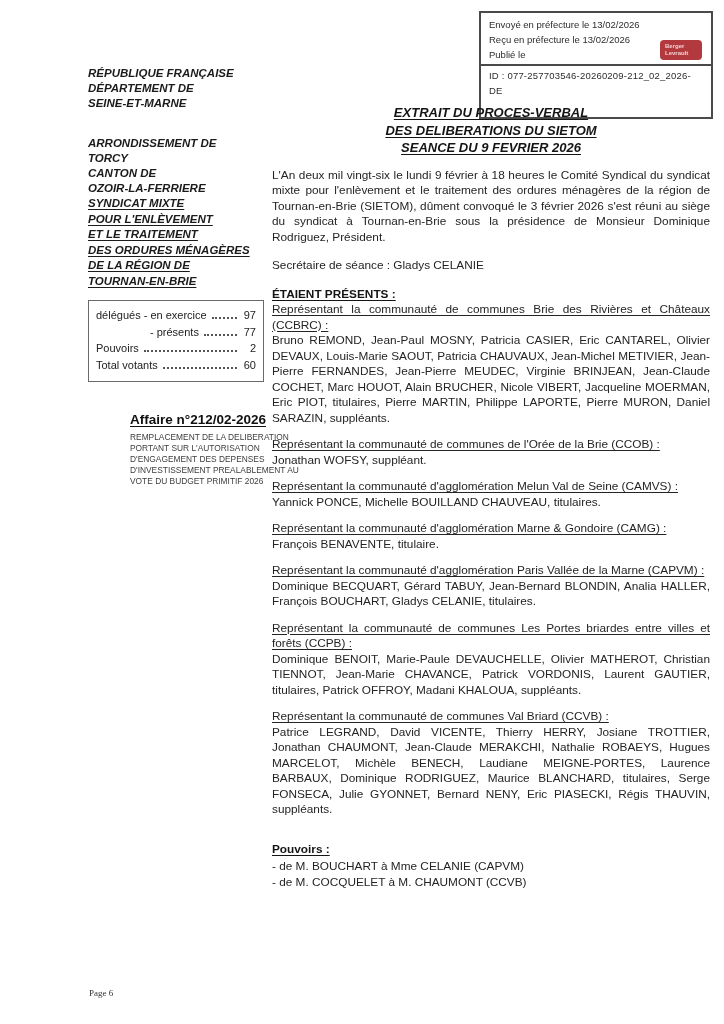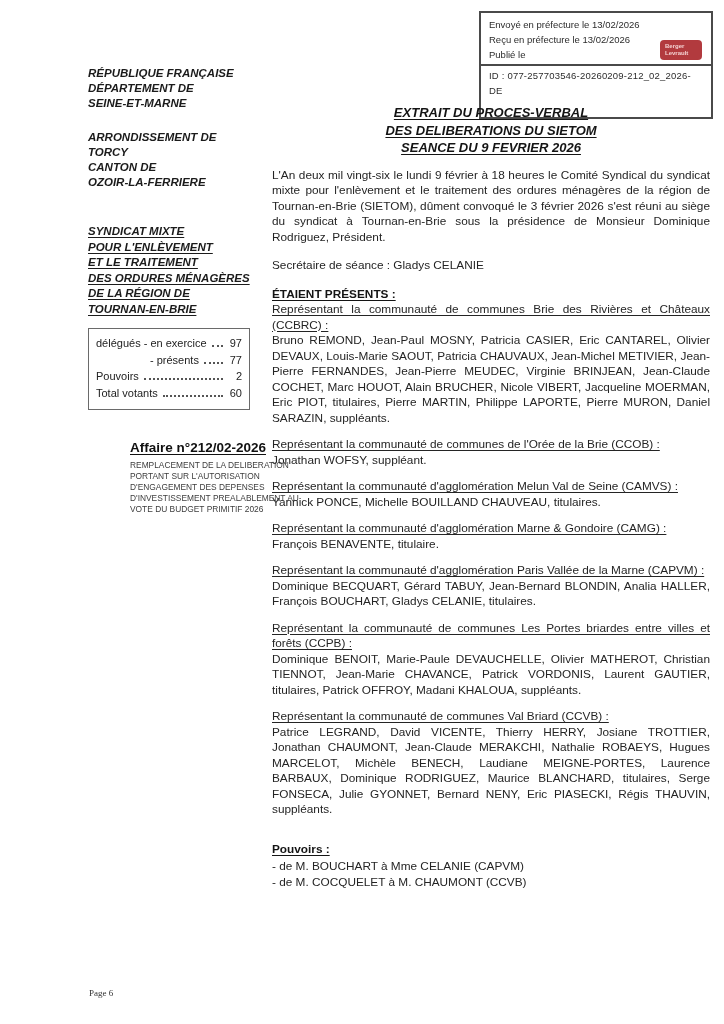--- a/index.html
+++ b/index.html
@@ -25,26 +25,26 @@
     color:rgba(255,235,235,.85); font-size:6px; line-height:7px; font-weight:bold;
     padding:3px 0 0 5px; box-sizing:border-box; overflow:hidden;
   }
 
   
   .left-col {
     position:absolute; left:88px; top:66px; width:186px;
     font-weight:bold; font-style:italic; font-size:11.5px; line-height:15px;
     color:#1b1b1b;
   }
-  .block-arr { margin-top:19px; }
-  .block-syn { margin-top:34px; line-height:15.5px; }
+  .block-arr { margin-top:25px; }
+  .block-syn { line-height:15.5px; }
   .block-syn div { text-decoration:underline; text-underline-offset:2px; }
 
   .stats-box {
-    margin-top:11px; width:162px; box-sizing:border-box;
+    margin-top:11px; width:176px; box-sizing:border-box;
     border:1px solid #6a6a6a; padding:6px 7px 8px;
     font-style:normal; font-weight:normal; font-size:11px; line-height:16.5px; color:#222;
   }
   .stat-row { display:flex; align-items:baseline; }
   .stat-row .lbl { white-space:nowrap; }
   .stat-row.indent .lbl { padding-left:54px; }
   .stat-row .dots { flex:1; border-bottom:2px dotted #555; margin:0 3px 4px 5px; min-width:8px; }
   .stat-row .val { min-width:16px; text-align:right; }
 
   .affaire { margin-top:30px; font-style:normal;margin-left:42px; }

